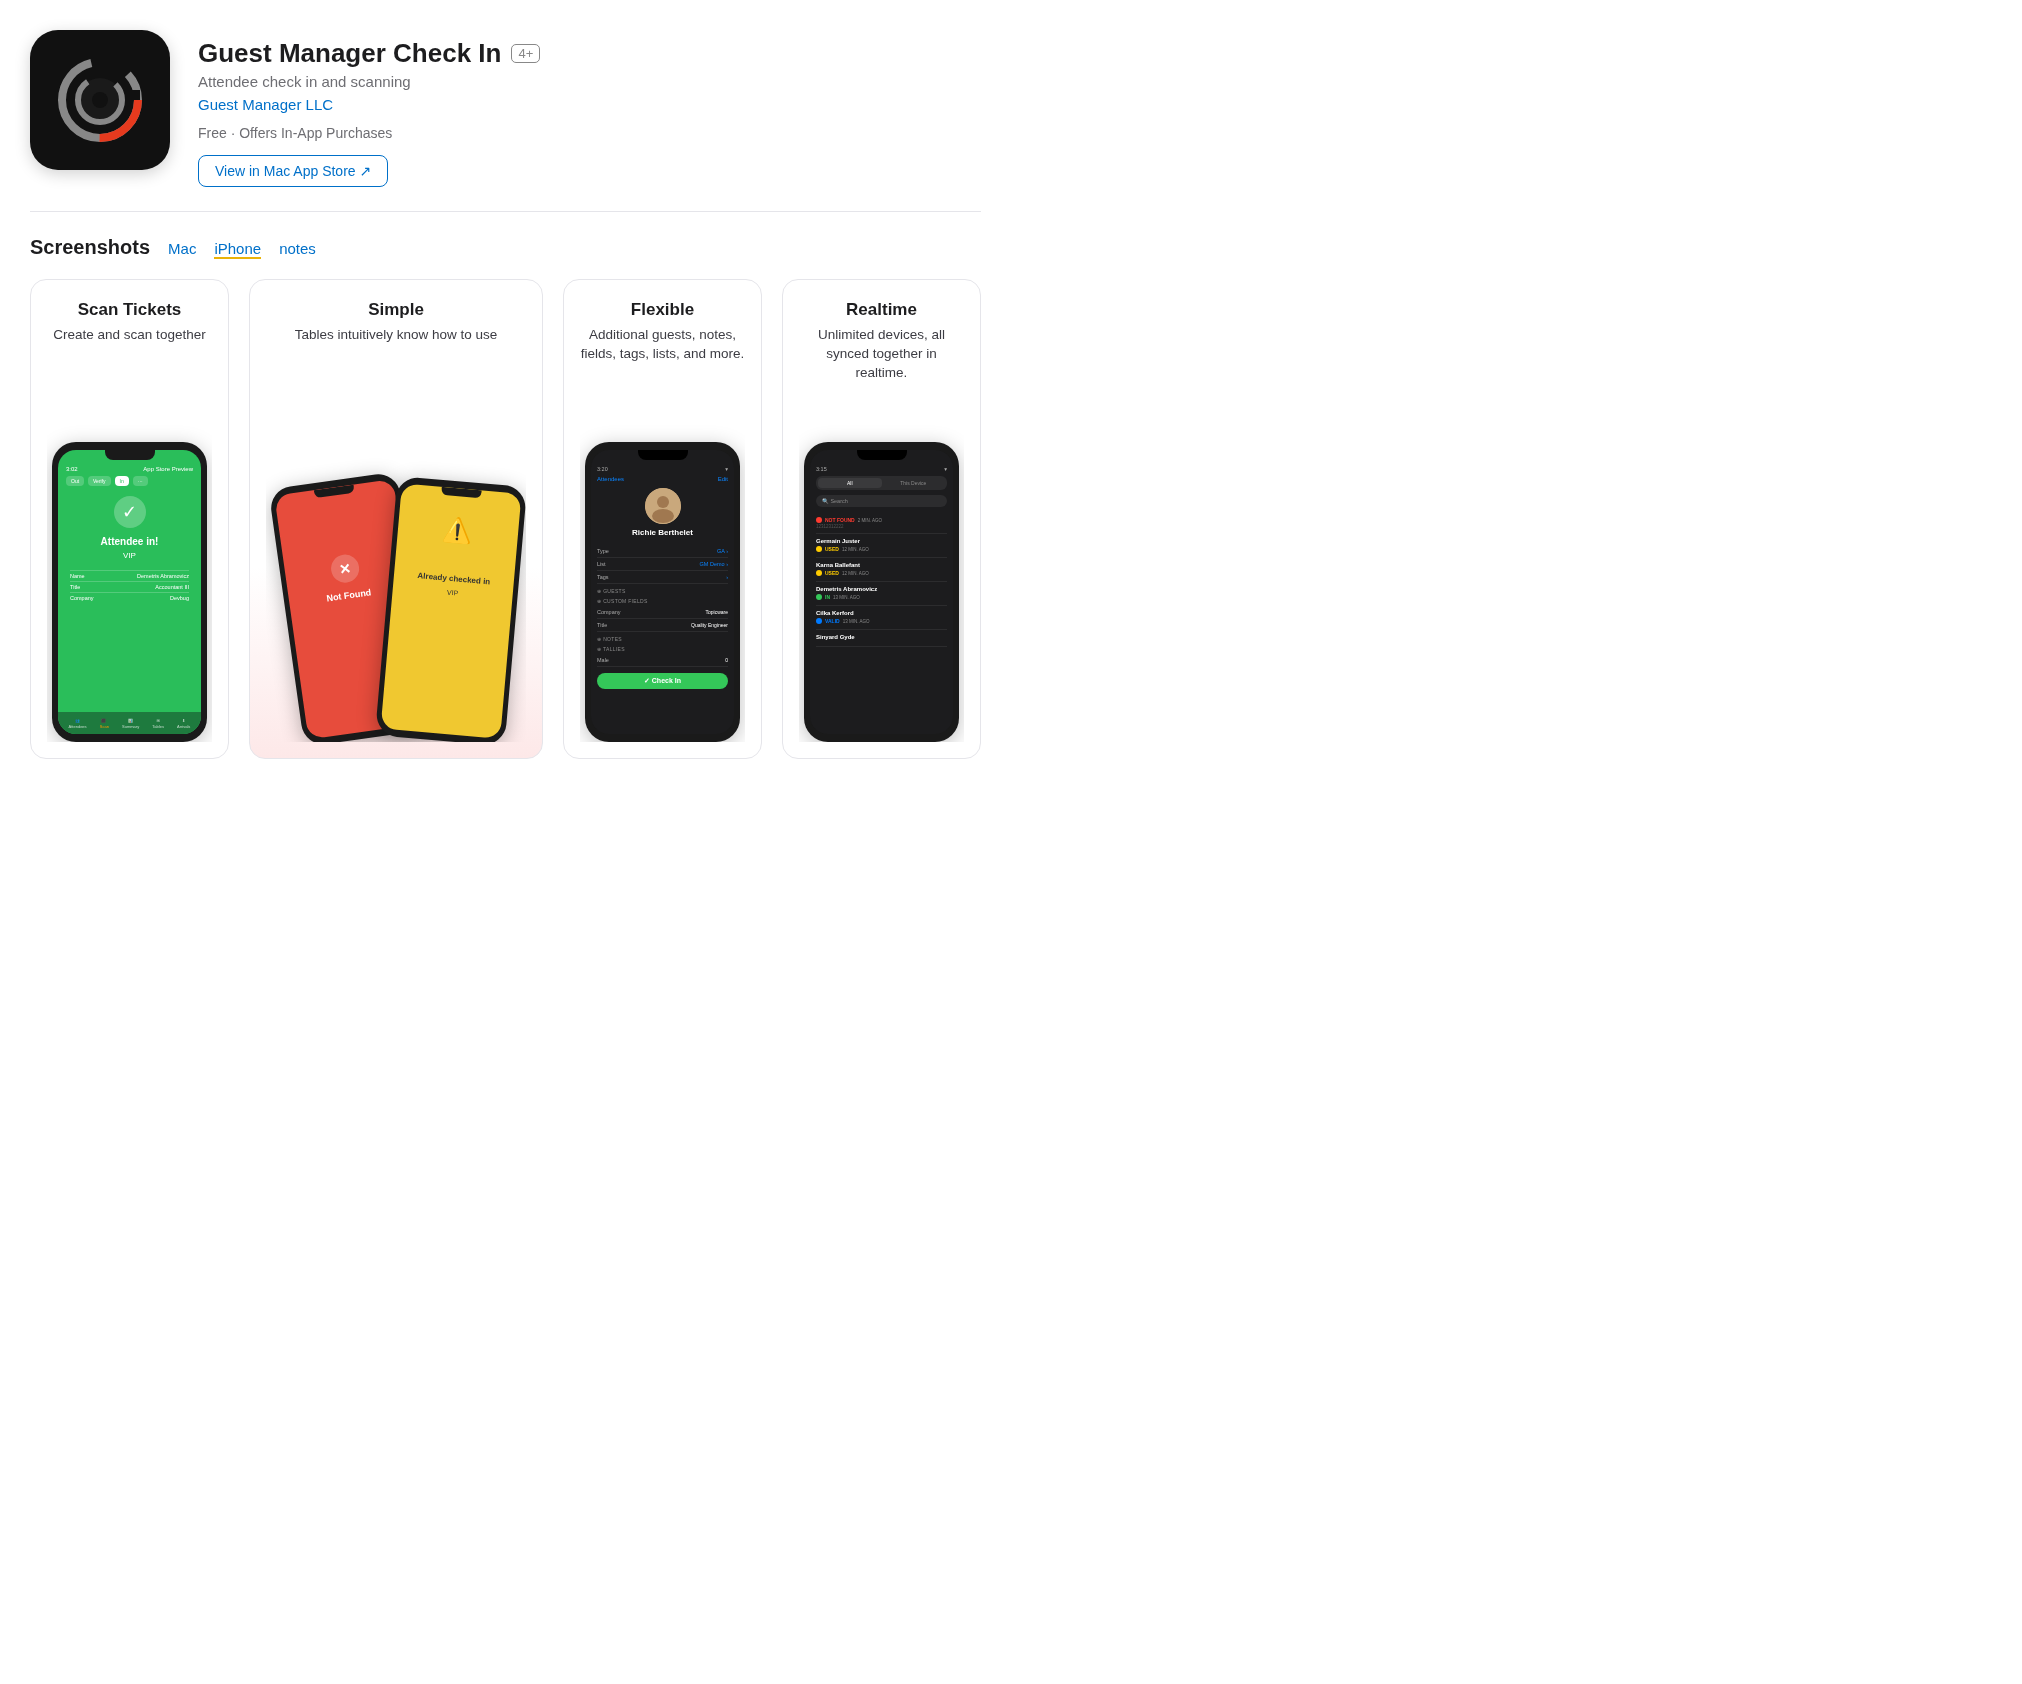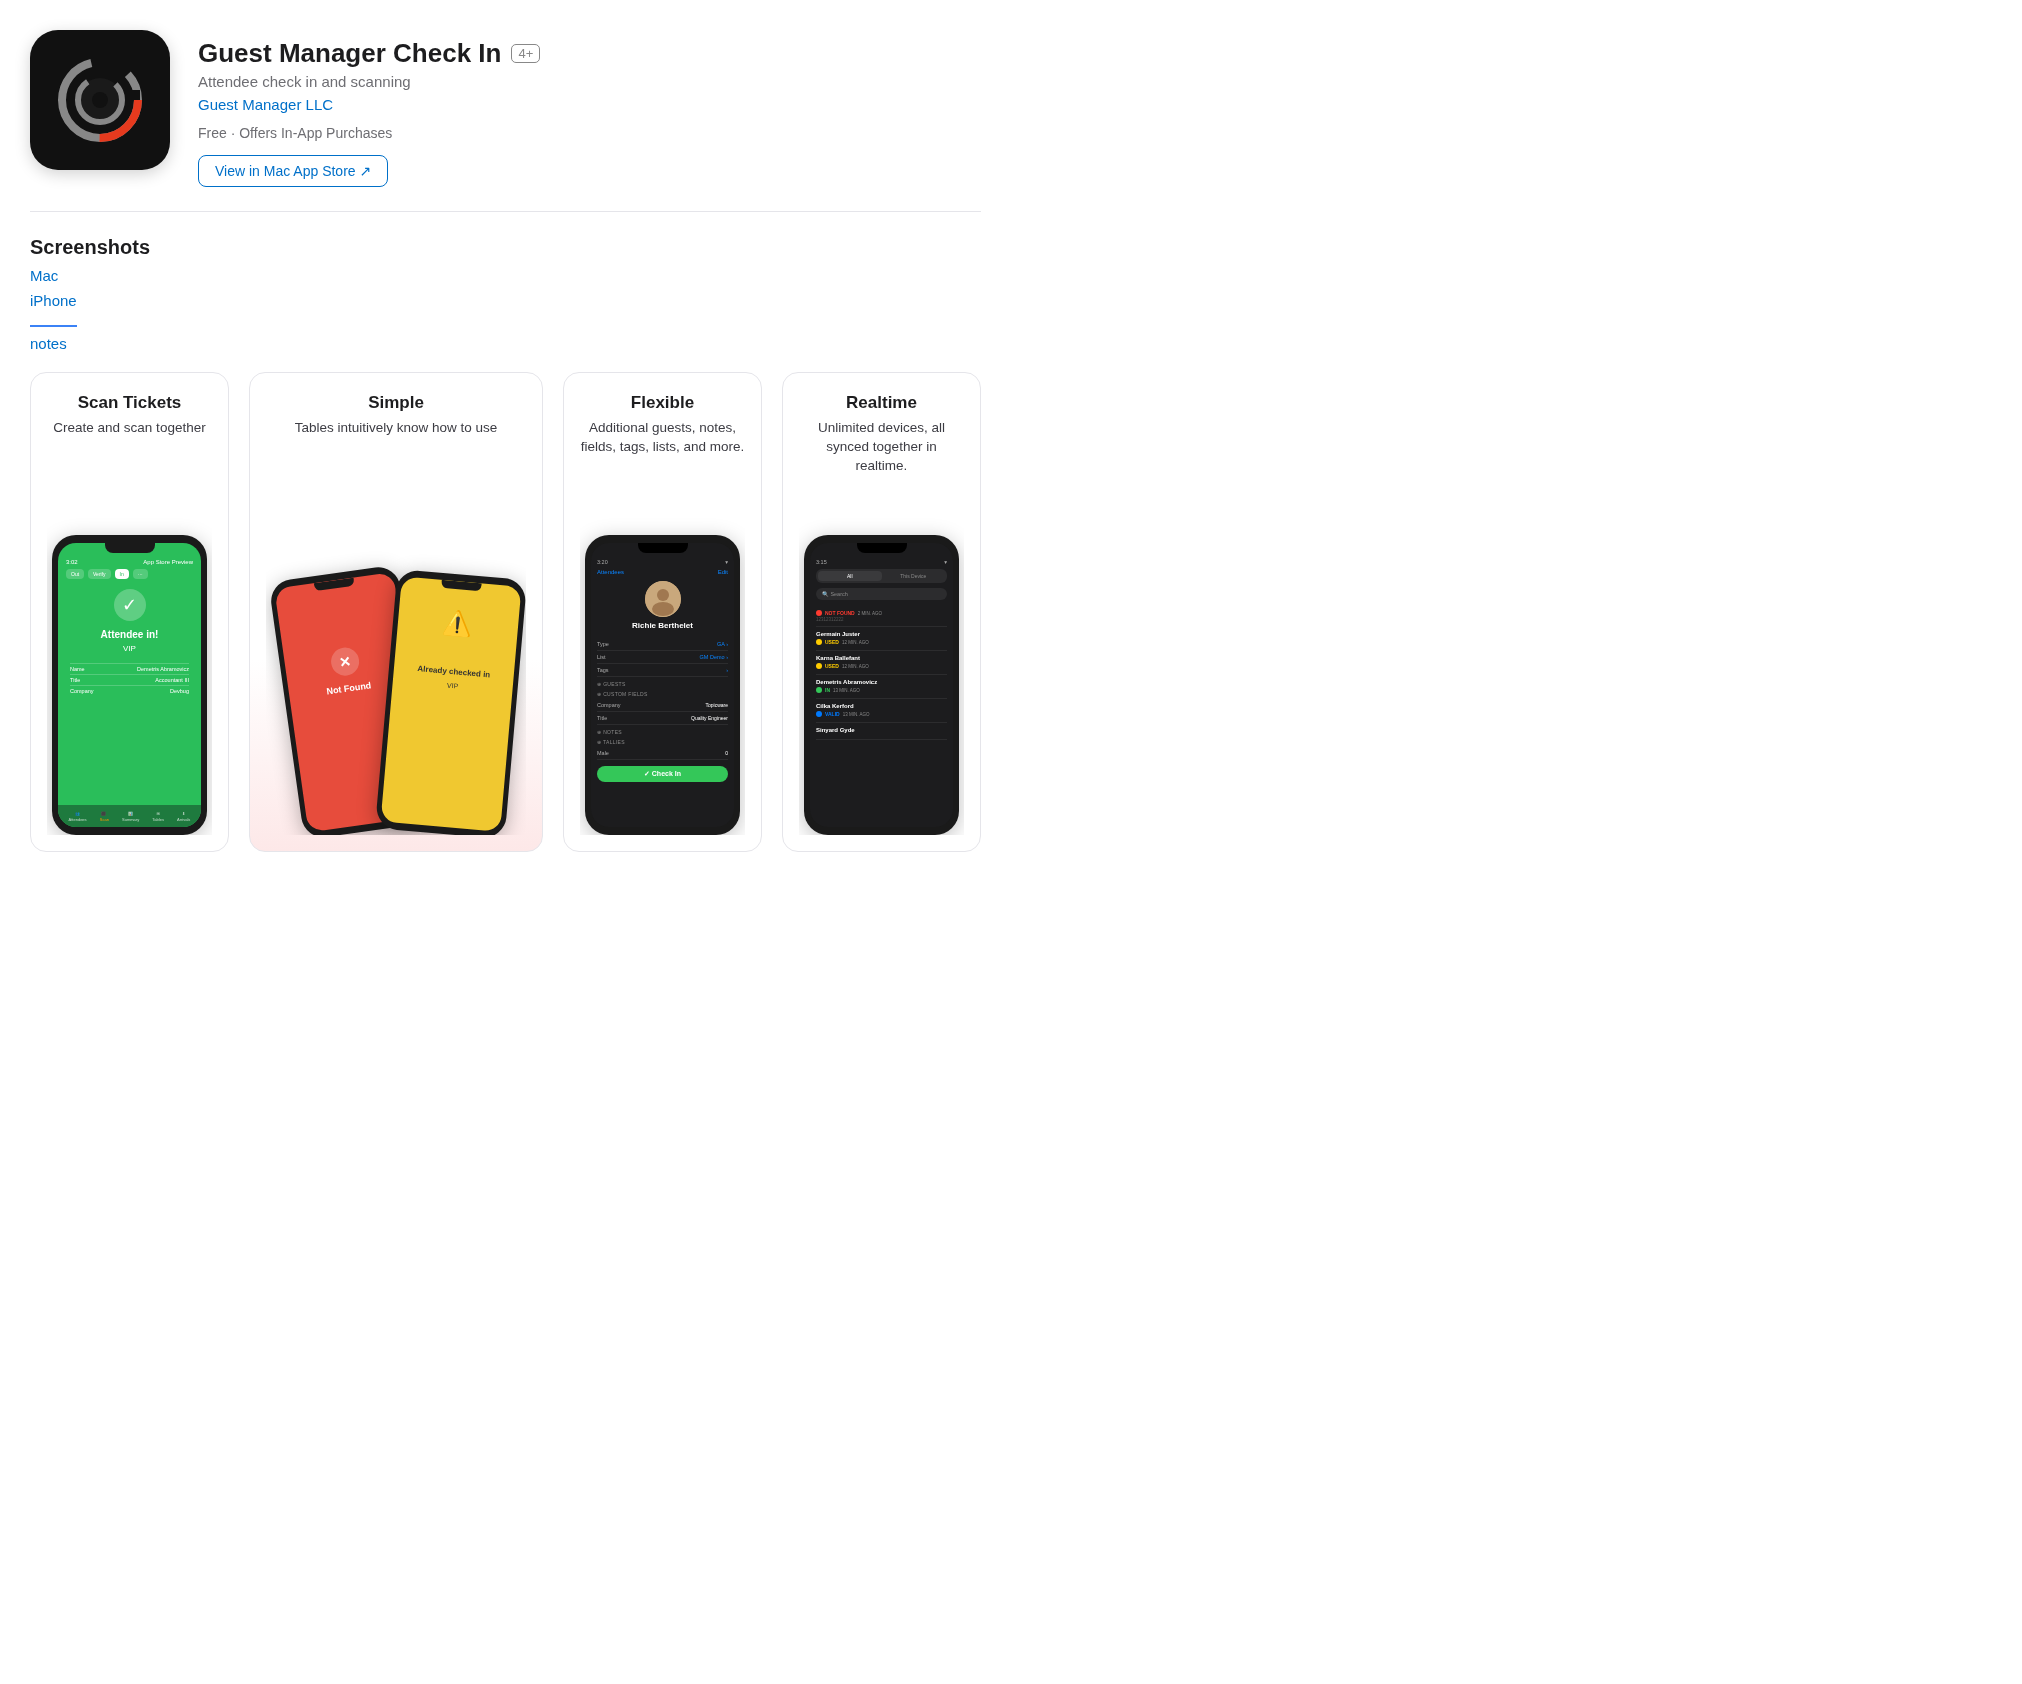--- a/index.html
+++ b/index.html
@@ -103,44 +103,43 @@
     }
 
     
     .screenshots-section {
       padding: 24px 30px 30px 30px;
     }
 
     .screenshots-header {
       display: flex;
       align-items: baseline;
-      gap: 8px;
+      gap: 18px;
       margin-bottom: 20px;
-      flex-direction: column;
     }
 
     .screenshots-title {
       font-size: 20px;
       font-weight: 700;
       color: #1d1d1f;
     }
 
     .tab-btn {
       font-size: 15px;
       color: #0070c9;
       background: none;
       border: none;
       cursor: pointer;
       padding: 0;
       text-decoration: none;
     }
 
     .tab-btn.active {
-      border-bottom: 2px solid #3b82f6;
-      padding-bottom: 16px;
+      border-bottom: 2px solid #eab308;
+      padding-bottom: 0;
     }
 
     
     .screenshot-cards {
       display: flex;
       gap: 20px;
     }
 
     .screenshot-card {
       flex: 1;

